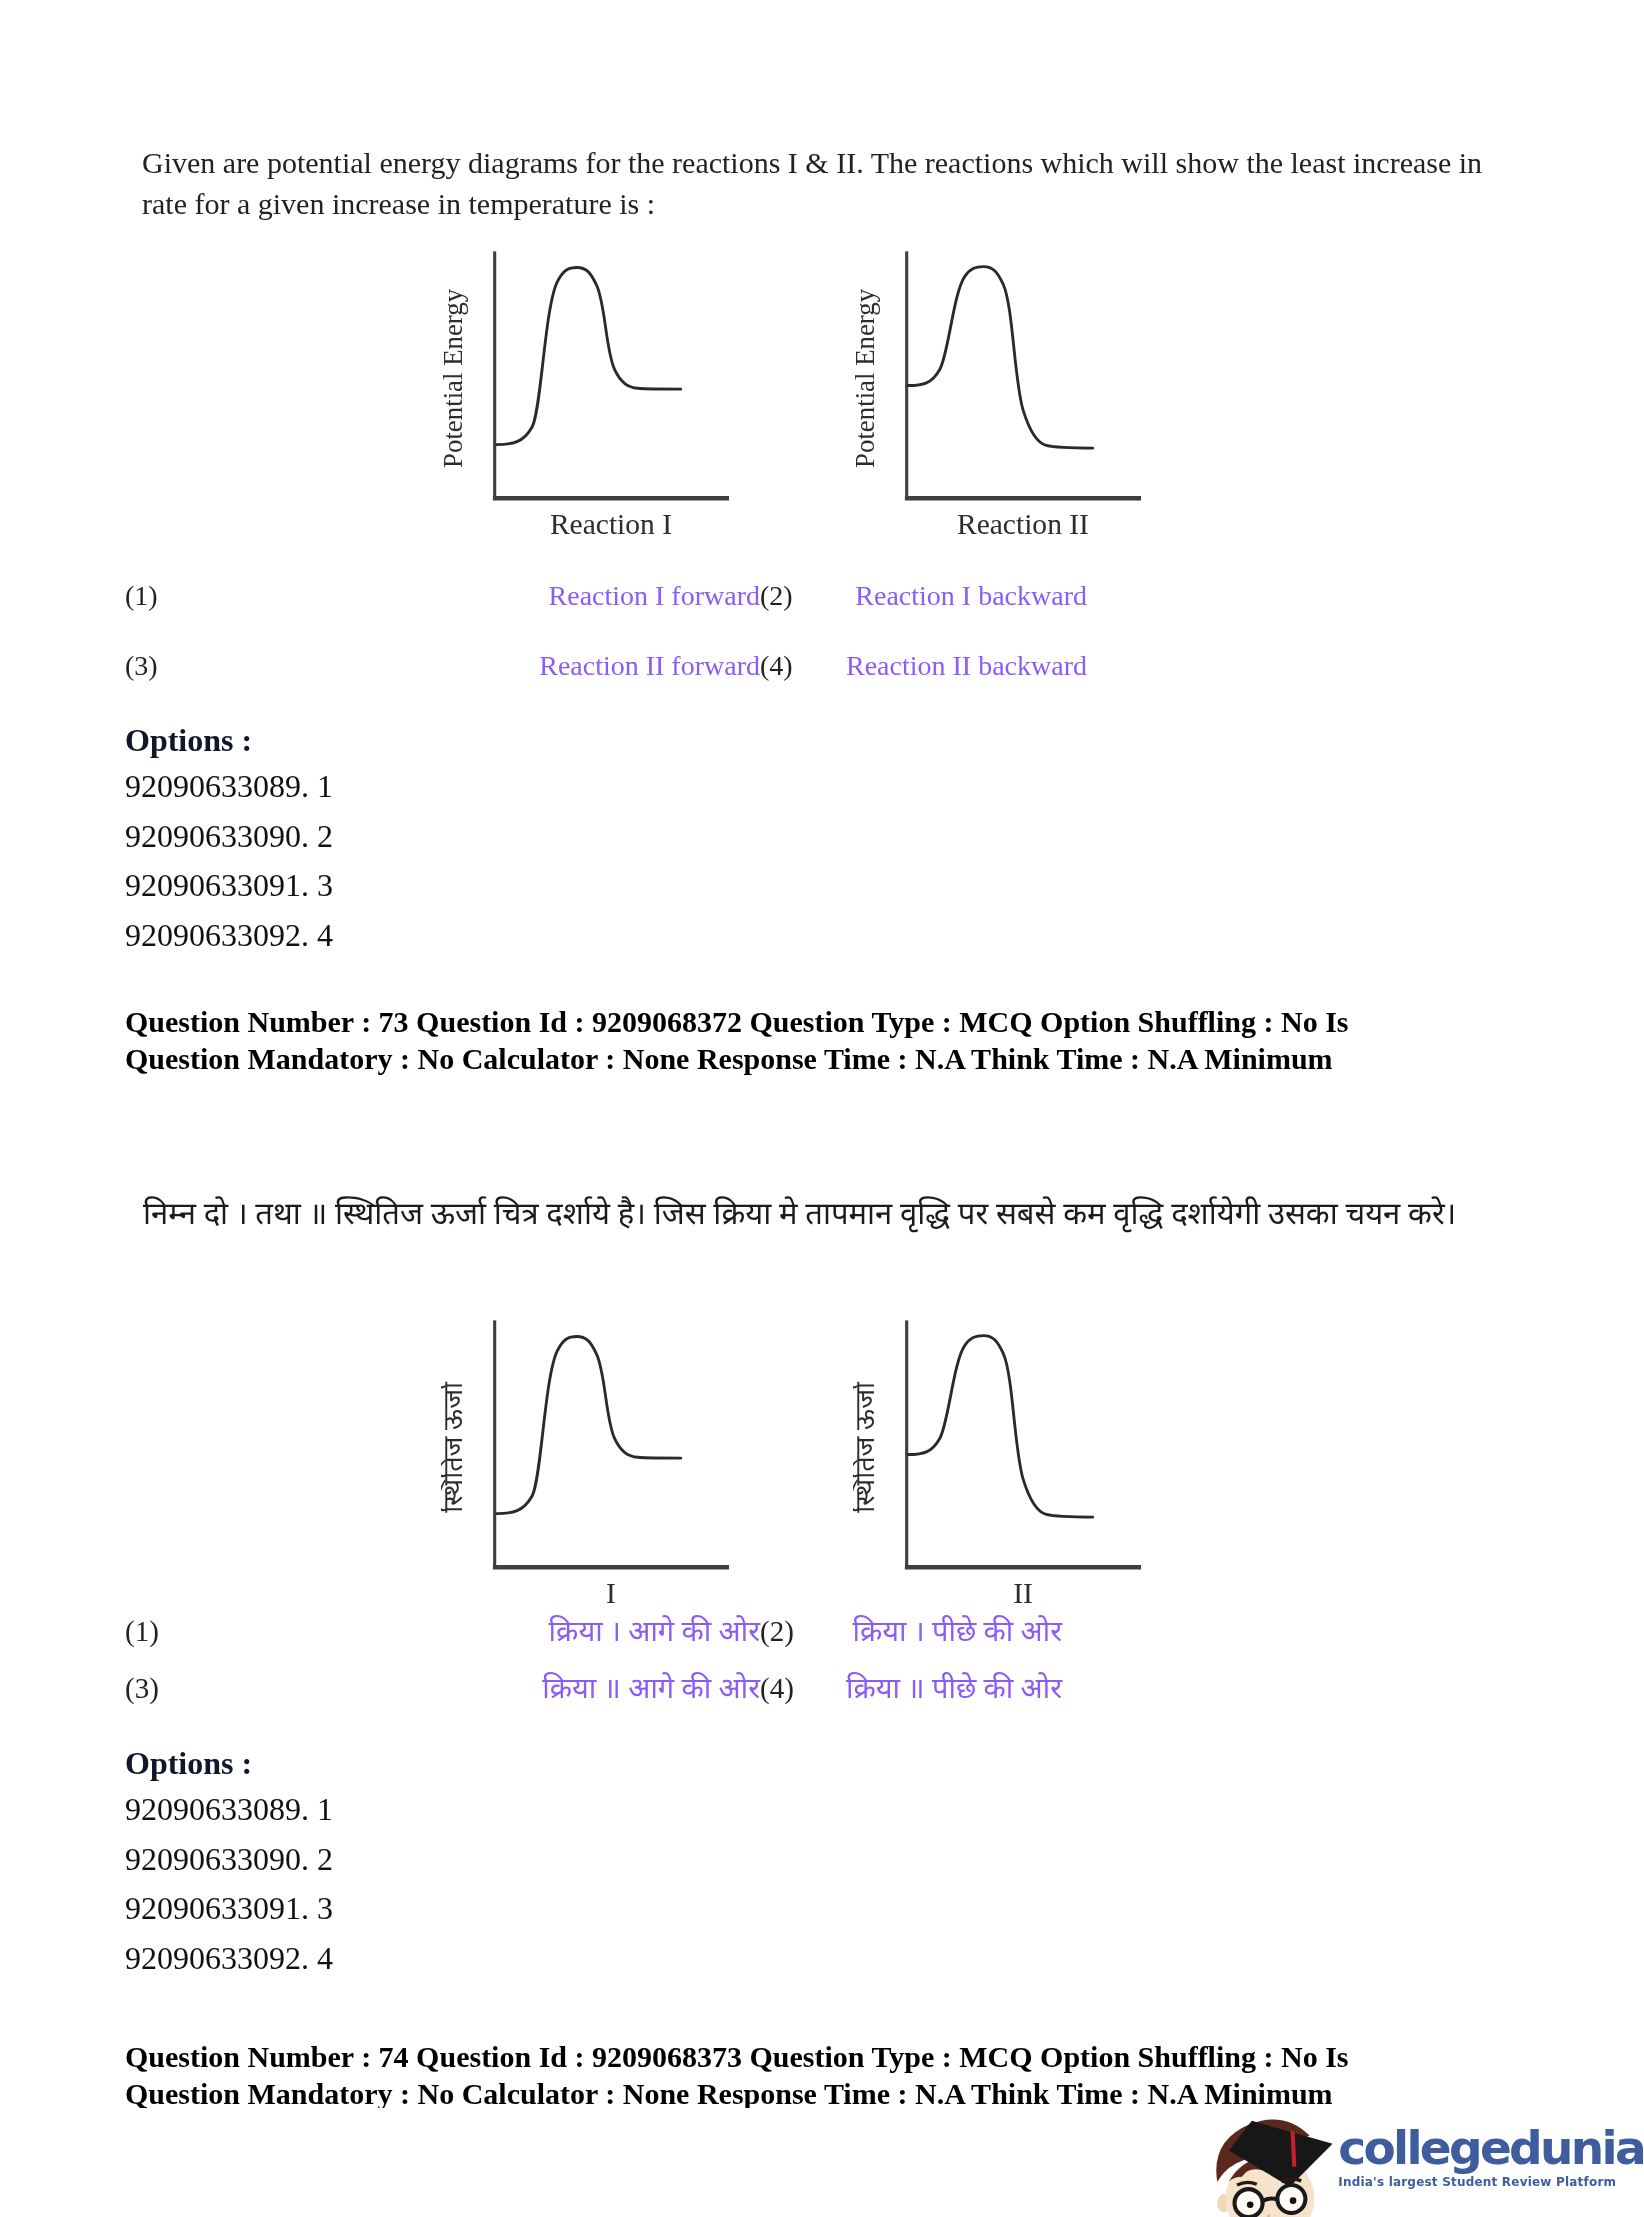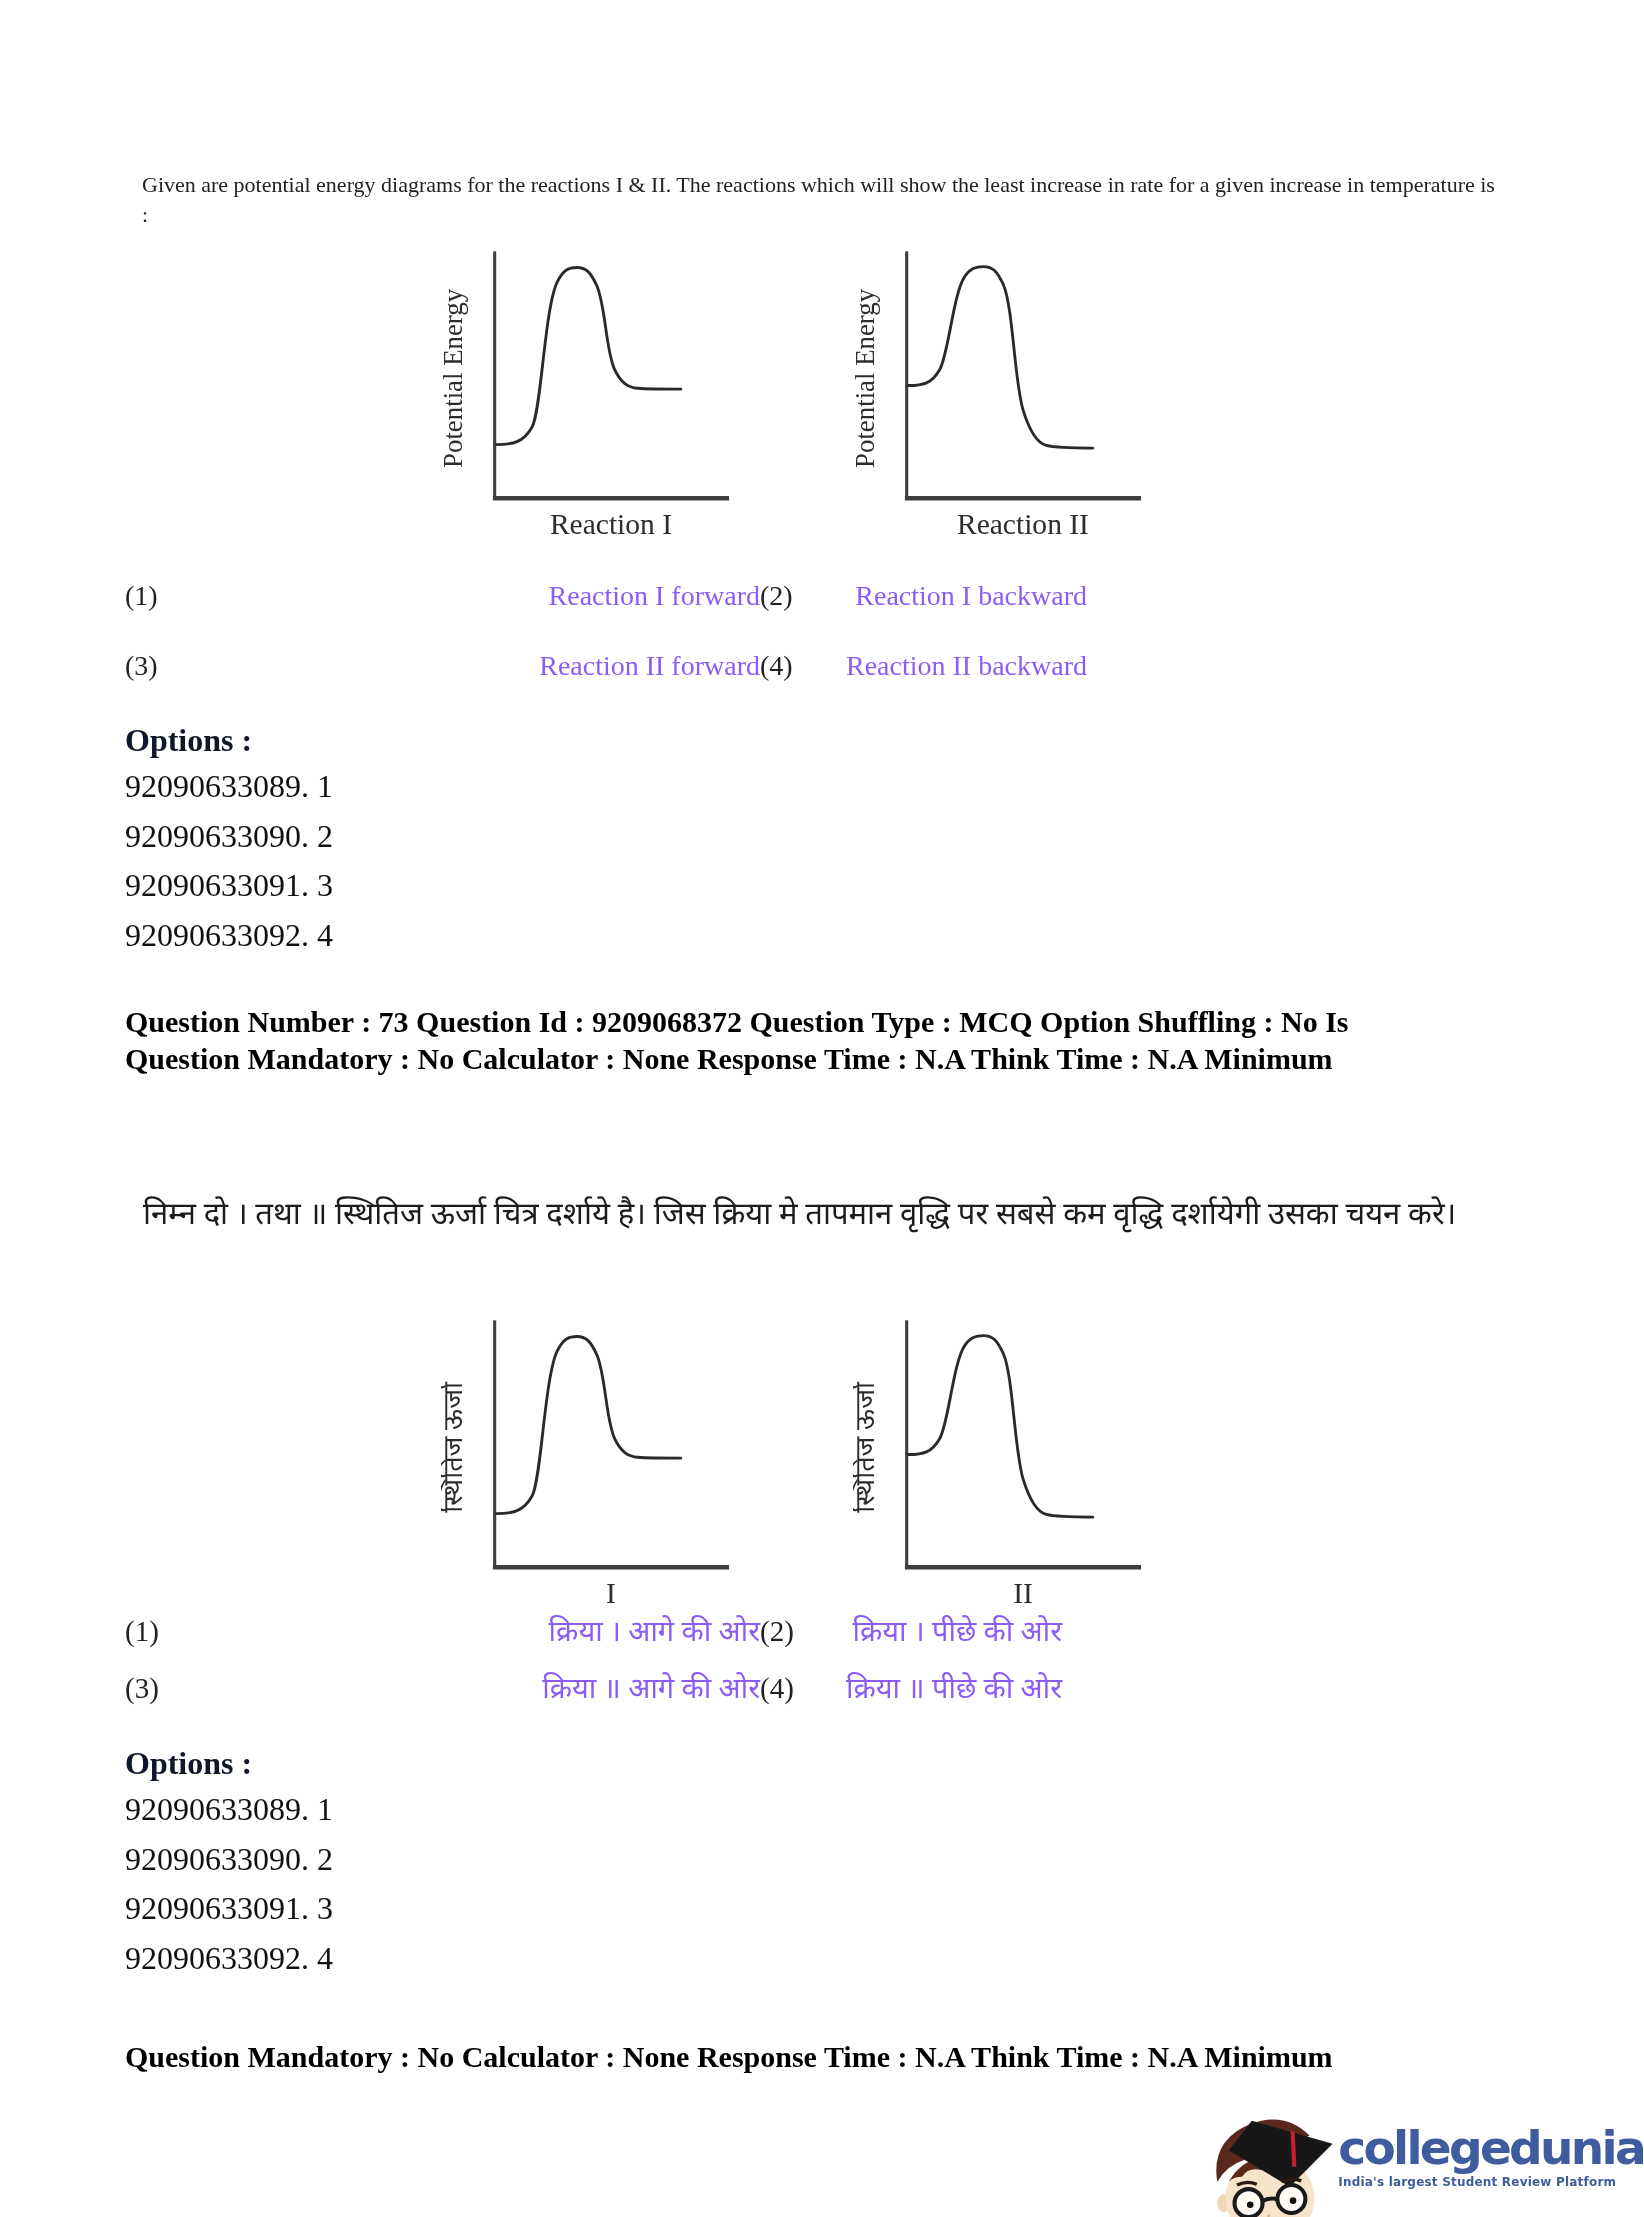--- a/index.html
+++ b/index.html
@@ -3,21 +3,21 @@
 <meta charset="utf-8">
 <style>
   * { margin: 0; padding: 0; box-sizing: border-box; }
   html, body { background: #ffffff; }
   body { width: 1644px; height: 2217px; position: relative; overflow: hidden;
          font-family: "Liberation Serif", "DejaVu Serif", serif; color: #1e1e1e; }
   #page { position: absolute; inset: 0; }
 
   
   .q-text-en { position: absolute; left: 142px; top: 142px; width: 1354px;
-               font-size: 22px; line-height: 1.38; color: #222; margin-top: 28px; }
+               font-size: 30px; line-height: 1.38; color: #222; }
   .q-text-hi { position: absolute; left: 143px; top: 1193px; width: 1334px;
                font-size: 31px; line-height: 1.35; color: #1b1b1b;
                font-family: "Liberation Serif", "DejaVu Sans", serif; }
 
   
   .diagram-row { position: absolute; left: 0; width: 100%;
                  display: flex; justify-content: center; gap: 115px; }
   .diagram-row.en { top: 244px; transform: translateX(-27px); }
   .diagram-row.hi { top: 1313px; transform: translateX(-27px); }
   .pe-diagram svg { display: block; }
@@ -162,20 +162,21 @@
 
   <div class="options-block b2">
     <div class="options-heading">Options :</div>
     <div class="option-id">92090633089. 1</div>
     <div class="option-id">92090633090. 2</div>
     <div class="option-id">92090633091. 3</div>
     <div class="option-id">92090633092. 4</div>
   </div>
 
   <div class="meta q74">
+    <div>Question Number : 74 Question Id : 9209068373 Question Type : MCQ Option Shuffling : No Is</div>
     <div>Question Mandatory : No Calculator : None Response Time : N.A Think Time : N.A Minimum</div>
   </div>
 
   <div class="logo">
     <svg width="136" height="150" viewBox="0 0 152 168">
       <path d="M 10 80 Q 2 30 50 10 Q 92 -6 122 24 L 98 36 Q 60 30 42 54 Q 22 60 10 80 Z" fill="#5a281c"></path>
       <ellipse cx="18" cy="106" rx="8" ry="11" fill="#f0d7b8"></ellipse>
       <ellipse cx="74" cy="100" rx="54" ry="52" fill="#f6e3c9"></ellipse>
       <path d="M 24 80 Q 40 52 70 50 Q 102 48 120 66 Q 100 58 88 64 Q 76 58 64 66 Q 48 62 40 74 Q 30 74 24 80 Z" fill="#5a281c"></path>
       <polygon points="52,6 150,34 98,86 24,42" fill="#171717"></polygon>

